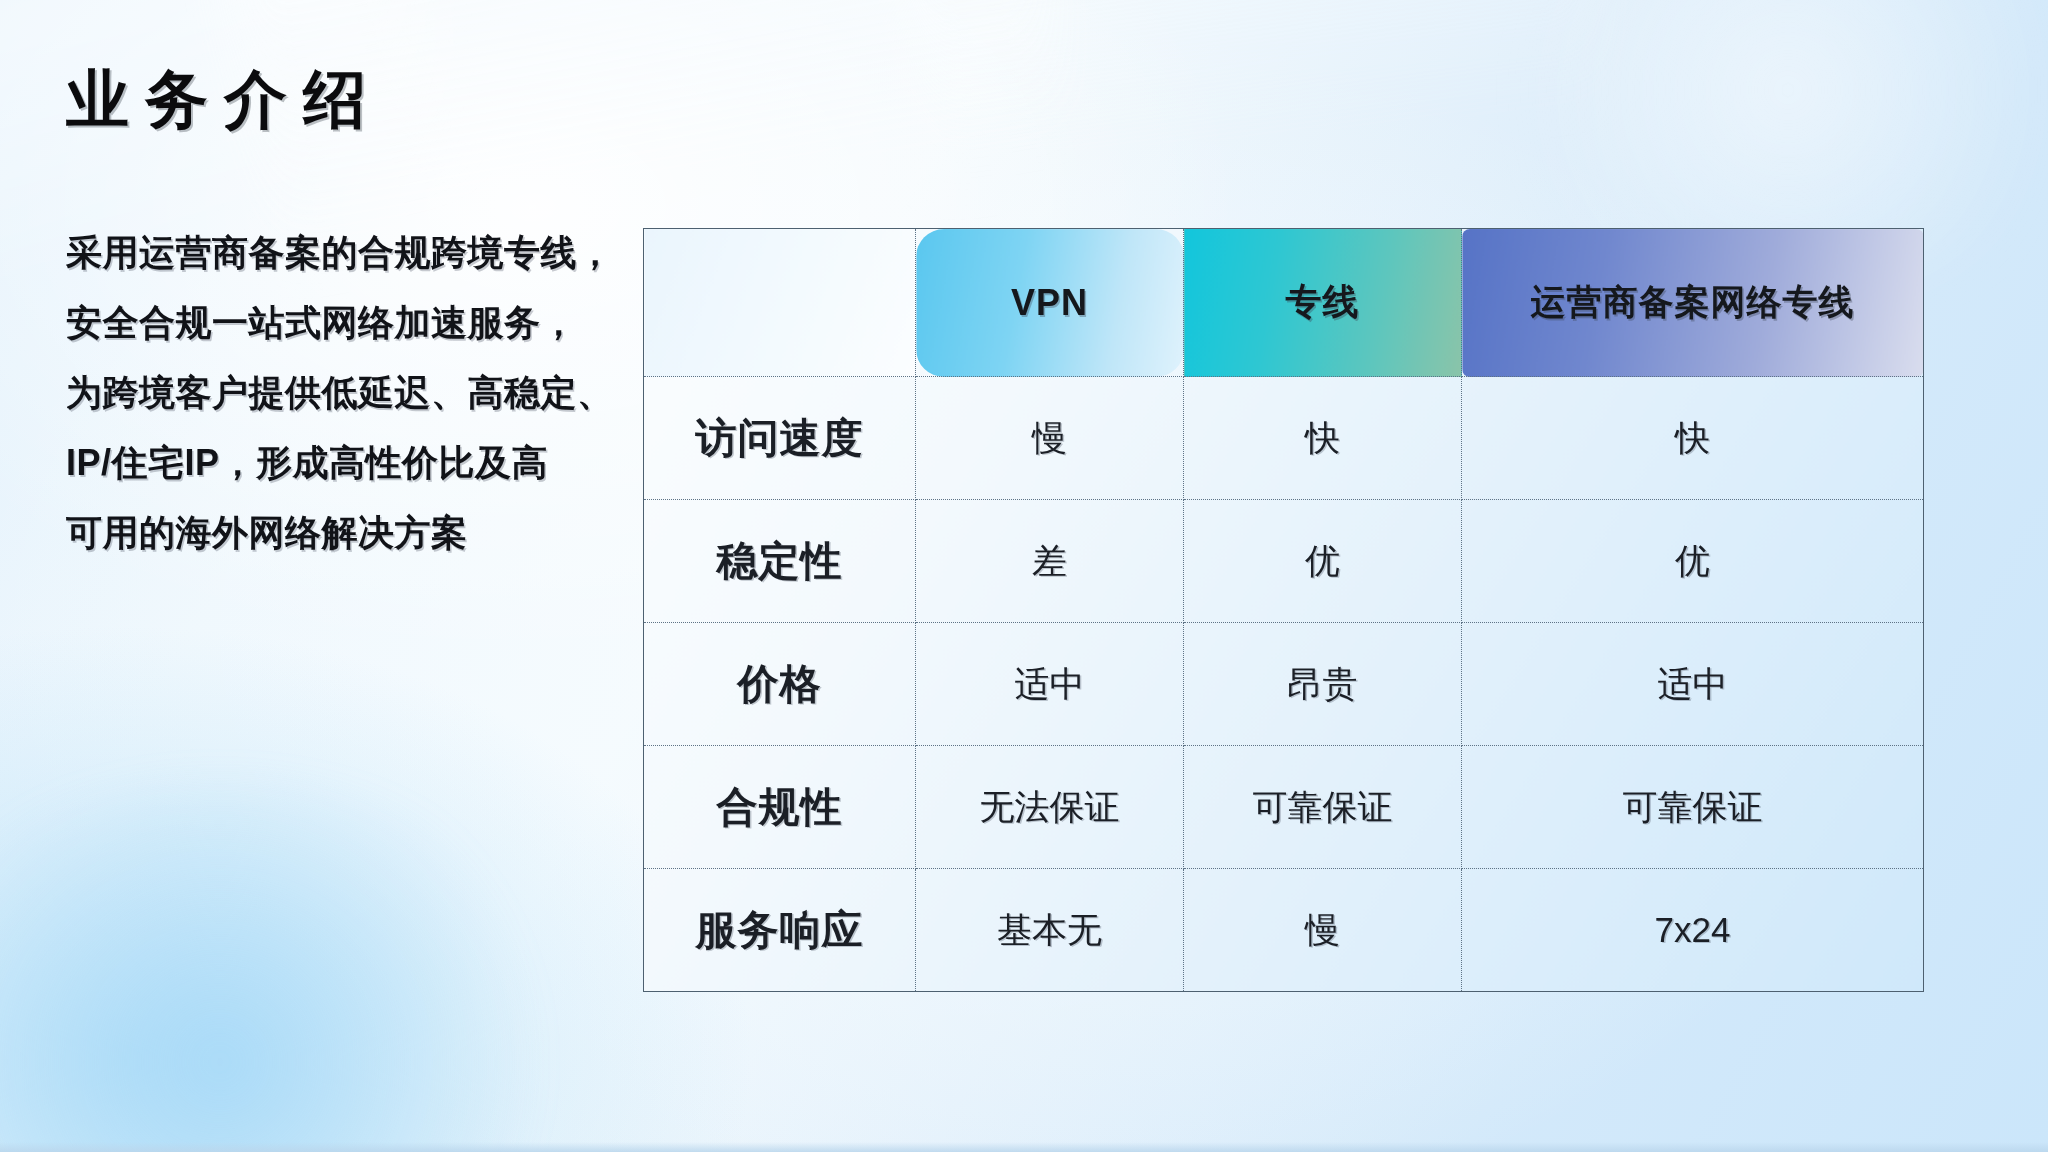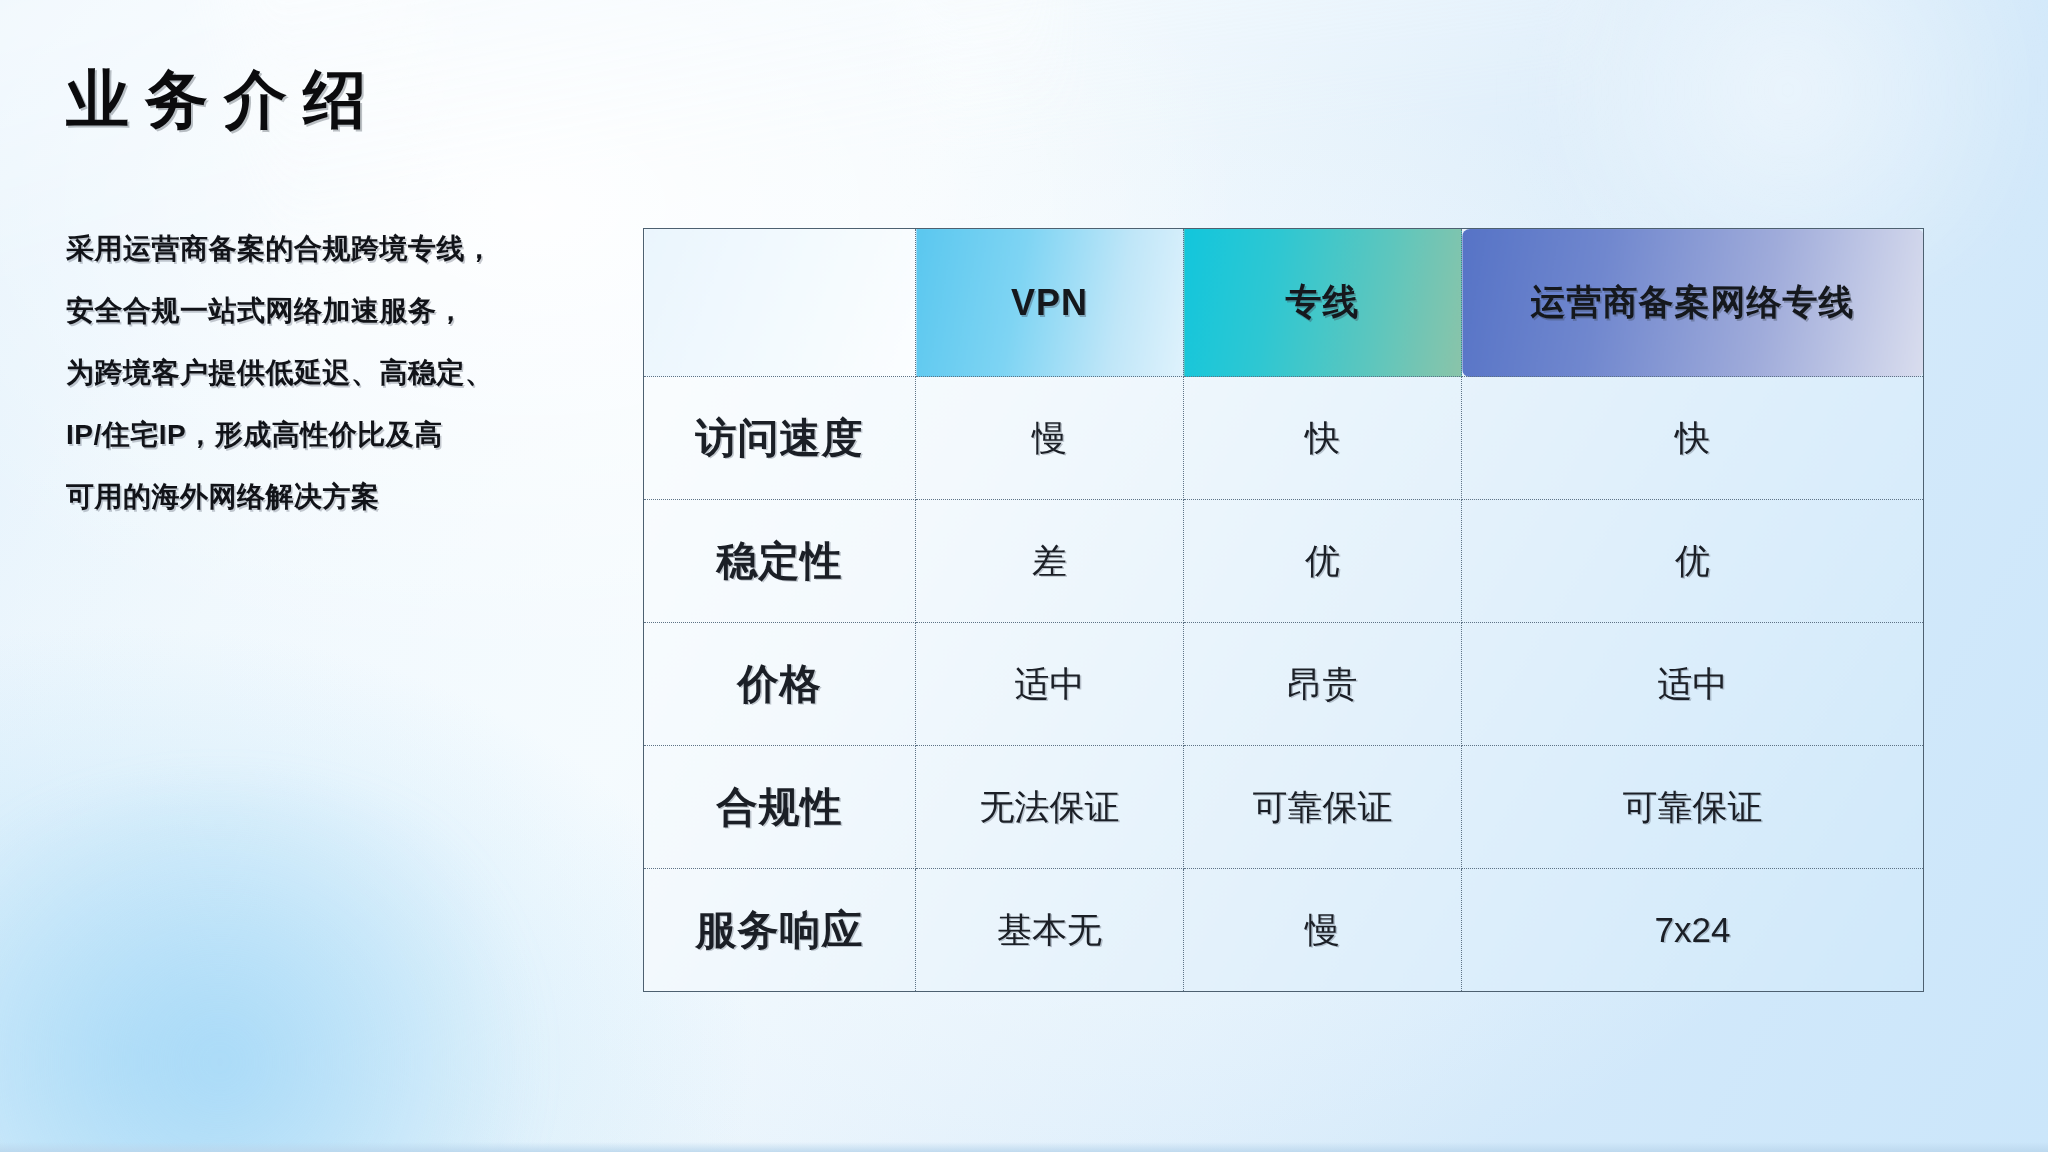--- a/index.html
+++ b/index.html
@@ -53,21 +53,21 @@
     letter-spacing:16px; line-height:1.25;
     text-shadow:2px 2px 0 rgba(40,50,60,0.30);
     white-space:nowrap;
   }
 
   
   #intro {
     position:absolute; left:66px; top:235px; width:560px;
   }
   .intro-line {
-    font-size:28px; font-weight:bold; color:#111318;
+    font-size:36px; font-weight:bold; color:#111318;
     line-height:1.0; margin-bottom:34px;
     letter-spacing:.5px; white-space:nowrap;
     text-shadow:1.5px 1.5px 0 rgba(60,70,85,0.28);
   }
   .intro-line:last-child { margin-bottom:0; }
 
   
   #compare-table {
     position:absolute; left:643px; top:228px;
     width:1280px; height:764px;
@@ -94,21 +94,21 @@
   thead tr { height:148px; }
   tbody tr { height:123px; }
 
   th {
     font-size:36px; font-weight:bold; color:#15181d;
     letter-spacing:1px;
     text-shadow:1.6px 1.6px 0 rgba(60,70,85,0.35);
     border-bottom:1.5px dotted #5e7386;
   }
   th.h-blank { background:linear-gradient(110deg,#eaf5fd 0%, #f3fafe 55%, #fbfdff 100%); }
-  th.h-vpn   { background:linear-gradient(100deg,#5ac7ef 0%, #7ed4f3 38%, #bfe6f8 74%, #dff2fc 100%); }
+  th.h-vpn   { background:linear-gradient(100deg,#5ac7ef 0%, #7ed4f3 38%, #bfe6f8 74%, #dff2fc 100%);border-radius:28px; }
   th.h-line  { background:linear-gradient(100deg,#12c6dc 0%, #2ec7d2 32%, #5ec6bd 70%, #8ac4a9 100%); }
   th.h-op    { background:linear-gradient(100deg,#5673c6 0%, #7087ce 30%, #9fabda 65%, #d9ddee 100%);
                font-size:35px;border-radius:8px; }
 
   td { font-size:35px; color:#1b1f26; font-weight:normal;
        text-shadow:1.4px 1.4px 0 rgba(70,80,95,0.30); }
   td.rowlabel { font-weight:bold; font-size:41px; letter-spacing:1px; }
 </style>
 </head>
 <body>

